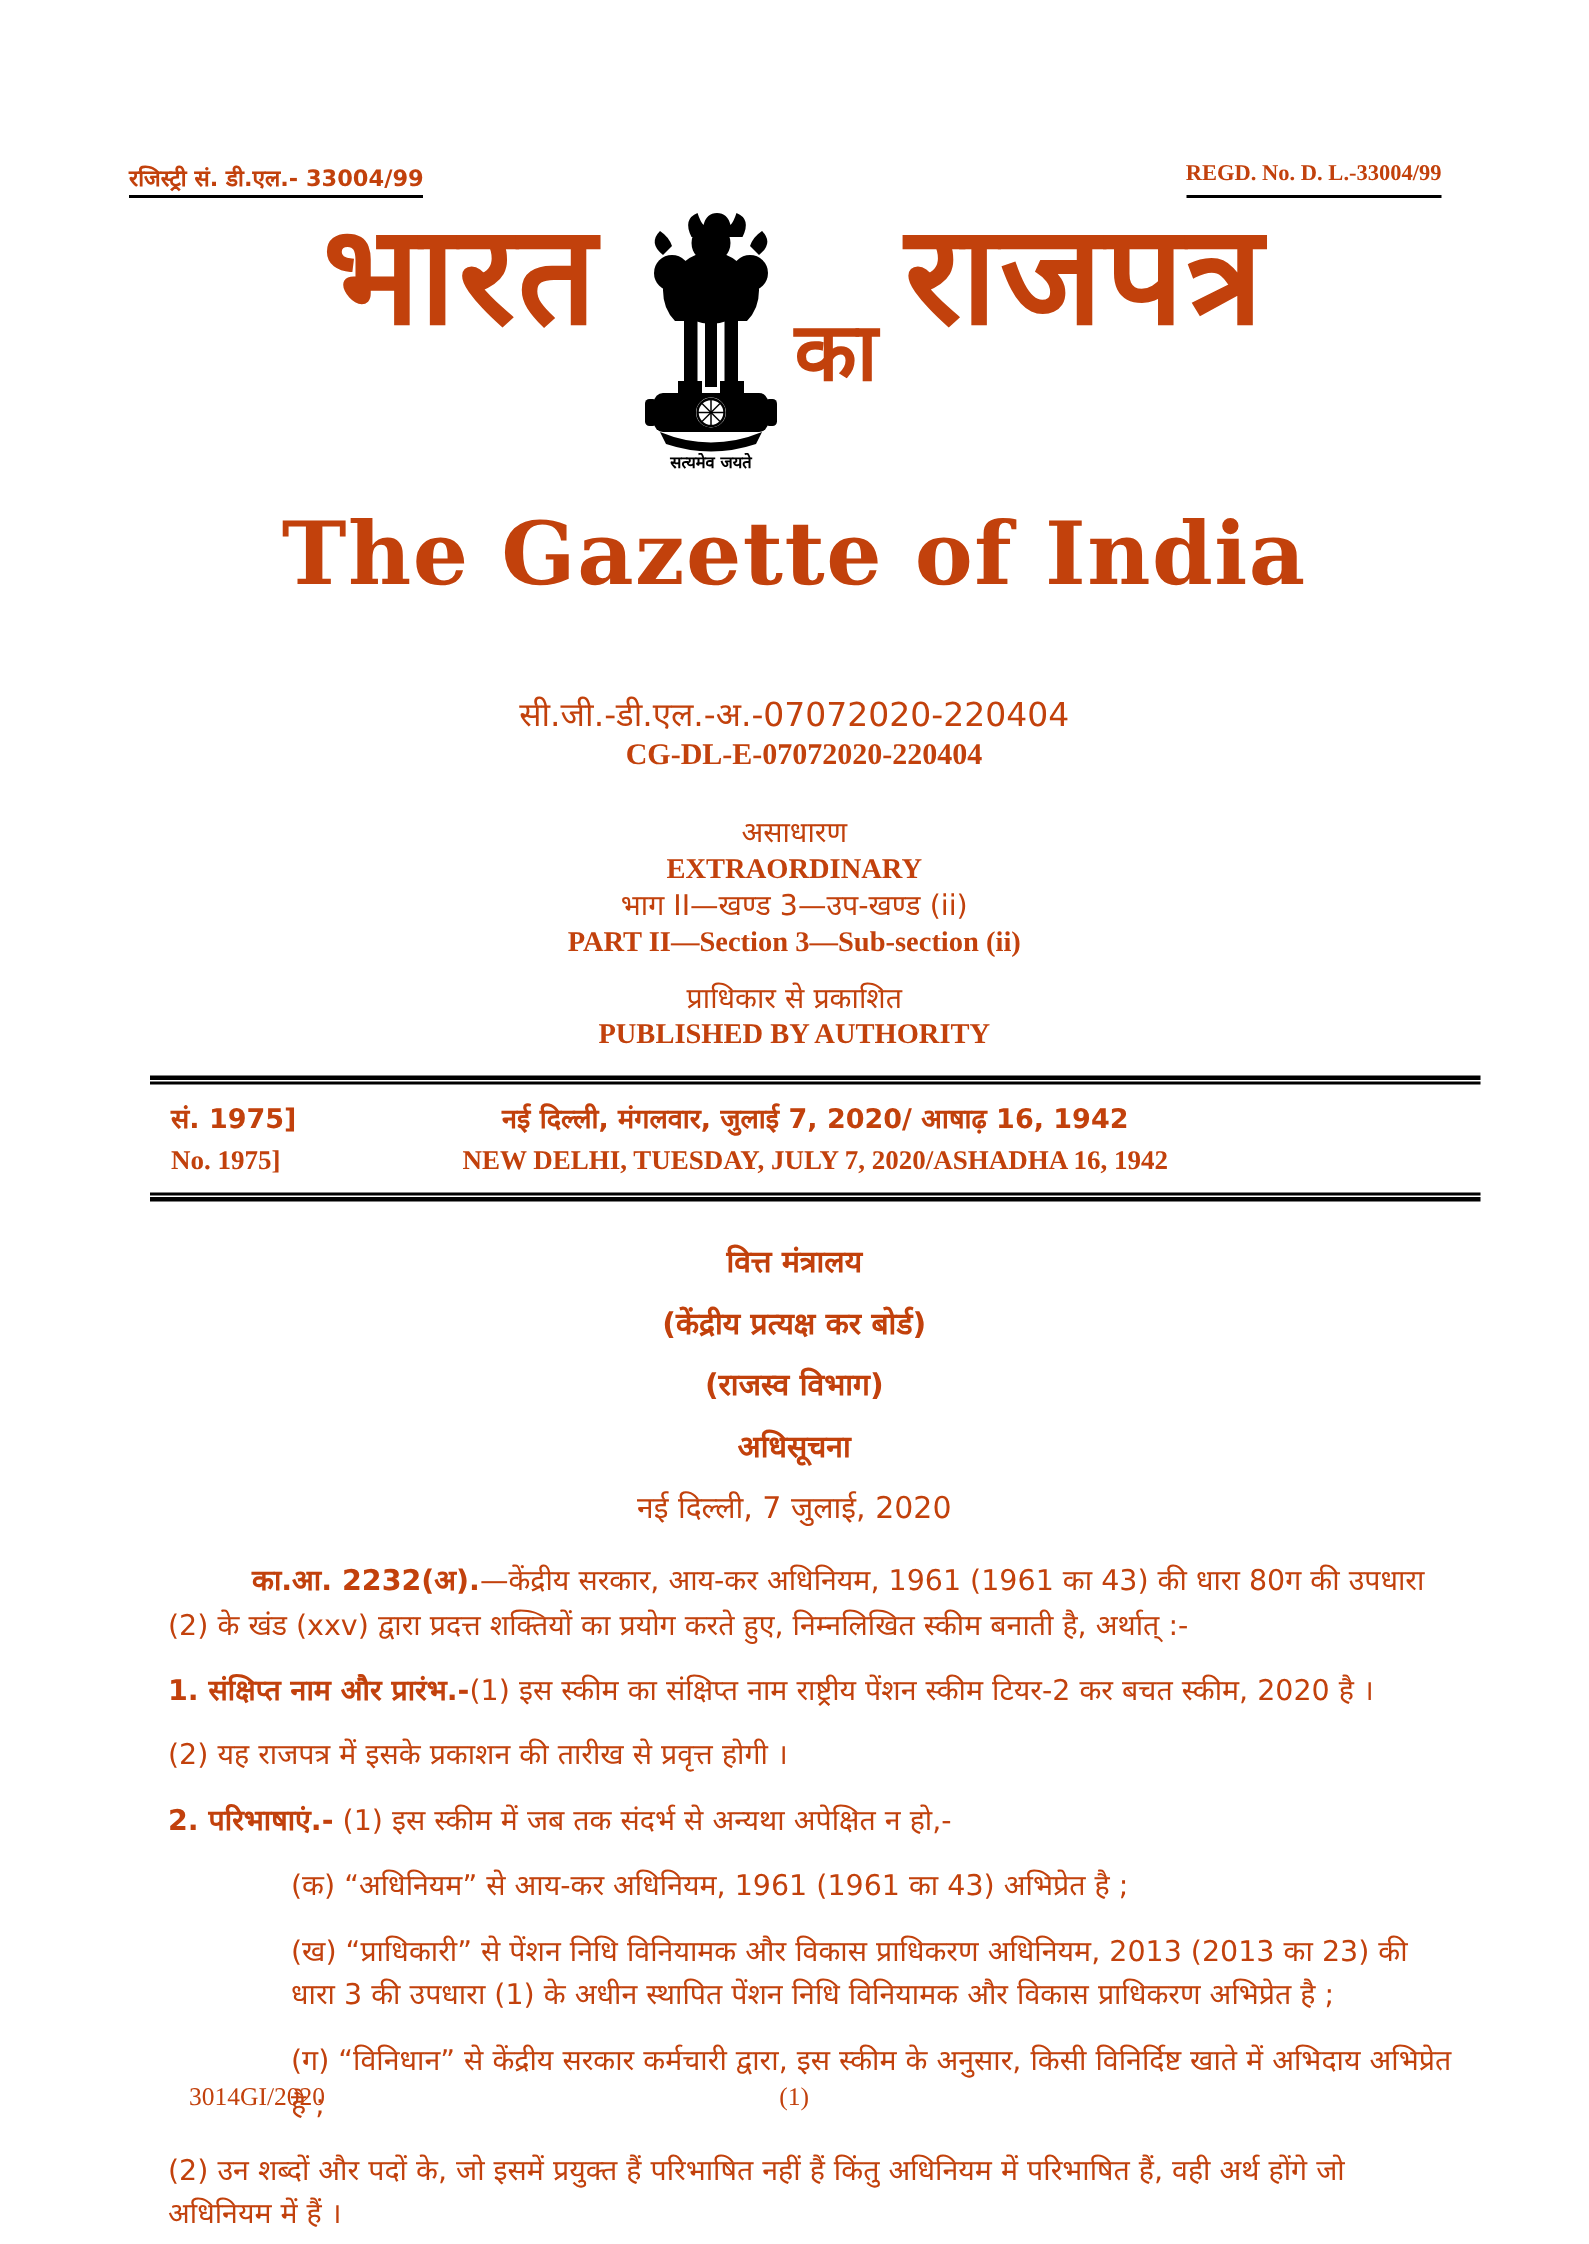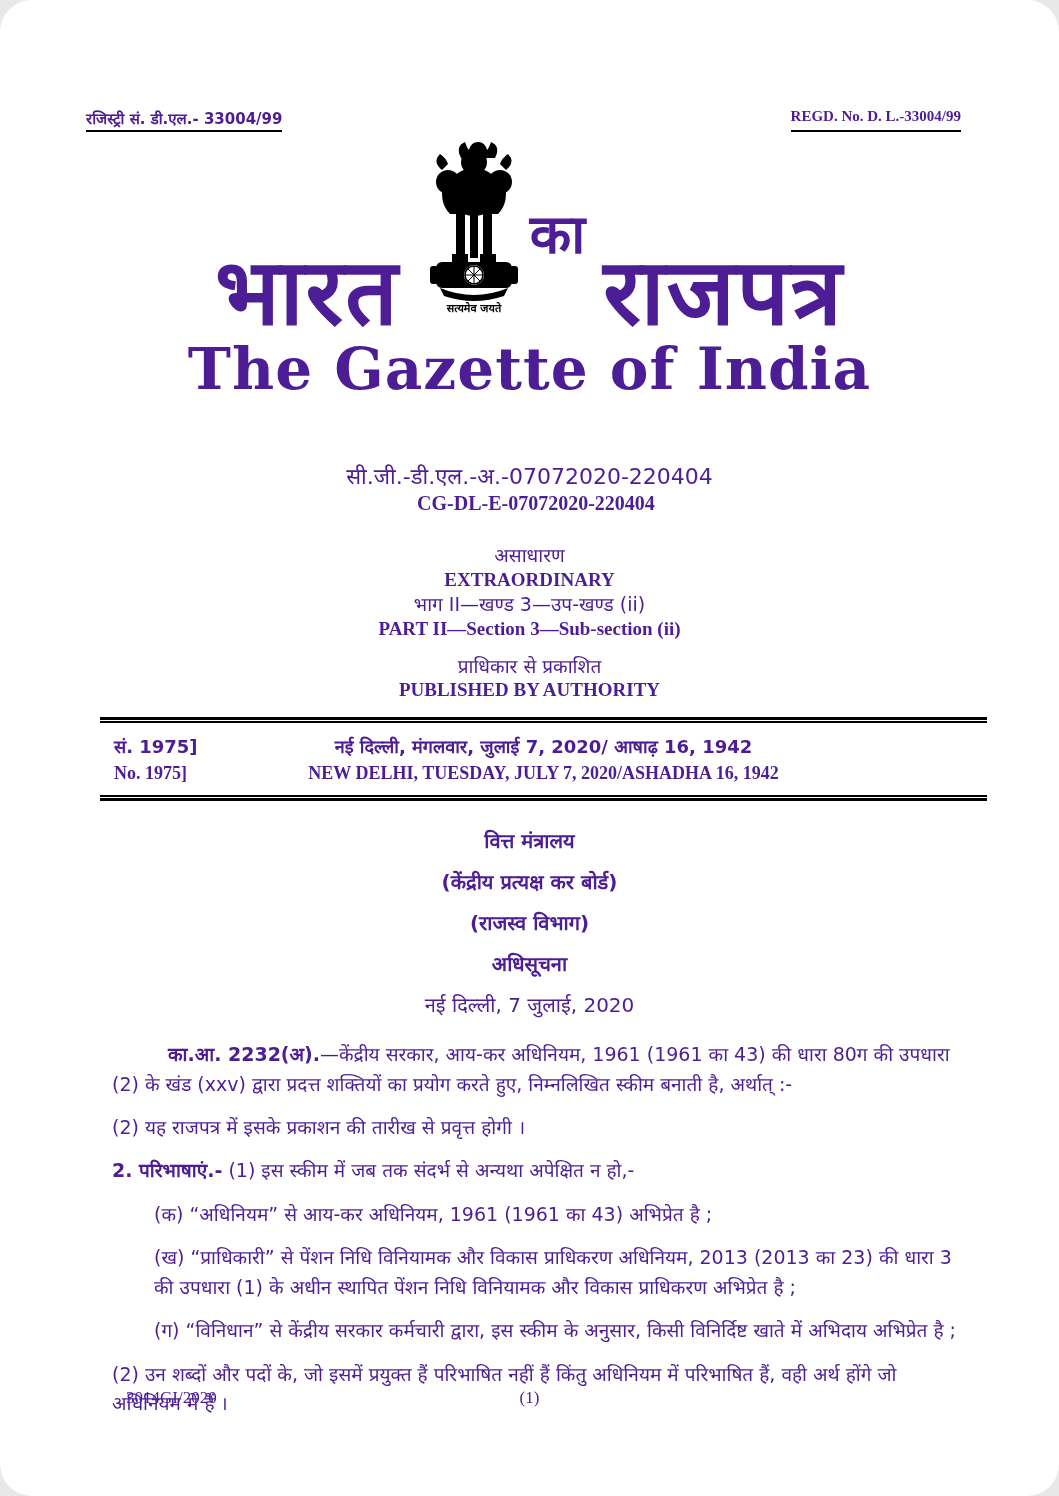--- a/index.html
+++ b/index.html
@@ -3,24 +3,23 @@
 <meta charset="utf-8">
 <style>
   * { margin: 0; padding: 0; box-sizing: border-box; }
   html, body { background: #e8e8e8; }
   .page {
     position: relative;
     width: 1059px;
     height: 1496px;
     margin: 0 auto;
     background: #ffffff;
-    color: #4c1d95;
+    color: #c2410c;
     font-family: "DejaVu Sans", sans-serif;
     overflow: hidden;
-    border-radius: 32px;
   }
 
   
   .reg-row {
     display: flex;
     justify-content: space-between;
     padding: 108px 98px 0 86px;
     font-size: 15px;
     font-weight: bold;
   }
@@ -29,21 +28,21 @@
     padding-bottom: 2px;
     font-family: "DejaVu Sans", sans-serif;
   }
   .reg-en { font-family: "Liberation Serif", serif !important; font-size: 15px; }
 
   
   .masthead {
     margin-top: 8px;
     display: flex;
     justify-content: center;
-    align-items: flex-end;
+    align-items: flex-start;
     gap: 18px;
   }
   .mast-word {
     font-weight: bold;
     font-size: 92px;
     line-height: 0.95;
     letter-spacing: 2px;
   }
   .emblem-col {
     display: flex;
@@ -105,21 +104,21 @@
 
   
   .body-text {
     margin: 22px 90px 0 112px;
     font-size: 19px;
     line-height: 1.55;
   }
   .para { margin-bottom: 14px; }
   .indent-first { text-indent: 56px; }
   .defs { padding-left: 42px; }
-  .defs .para { margin-bottom: 14px; }
+  .defs .para { margin-bottom: 14px; margin-left: 40px; }
   b.hi { font-weight: bold; }
 
   
   .footer {
     position: absolute;
     left: 0; right: 0;
     bottom: 88px;
     font-family: "Liberation Serif", serif;
     font-size: 17px;
   }
@@ -224,20 +223,23 @@
     <div>(केंद्रीय प्रत्यक्ष कर बोर्ड)</div>
     <div>(राजस्व विभाग)</div>
     <div>अधिसूचना</div>
     <div class="plain">नई दिल्ली, 7 जुलाई, 2020</div>
   </div>
 
   <div class="body-text">
     <div class="para indent-first">
       <b class="hi">का.आ. 2232(अ).</b><span>—केंद्रीय सरकार, आय-कर अधिनियम, 1961 (1961 का 43) की धारा 80ग की उपधारा (2) के खंड (xxv) द्वारा प्रदत्त शक्तियों का प्रयोग करते हुए, निम्नलिखित स्कीम बनाती है, अर्थात् :-</span>
     </div>
+    <div class="para">
+      <b class="hi">1. संक्षिप्त नाम और प्रारंभ.-</b><span>(1) इस स्कीम का संक्षिप्त नाम राष्ट्रीय पेंशन स्कीम टियर-2 कर बचत स्कीम, 2020 है ।</span>
+    </div>
     <div class="para">(2) यह राजपत्र में इसके प्रकाशन की तारीख से प्रवृत्त होगी ।</div>
     <div class="para">
       <b class="hi">2. परिभाषाएं.-</b><span> (1) इस स्कीम में जब तक संदर्भ से अन्यथा अपेक्षित न हो,-</span>
     </div>
     <div class="defs">
       <div class="para">(क)  “अधिनियम” से आय-कर अधिनियम, 1961 (1961 का 43) अभिप्रेत है ;</div>
       <div class="para">(ख)  “प्राधिकारी” से पेंशन निधि विनियामक और विकास प्राधिकरण अधिनियम, 2013 (2013 का 23) की धारा 3 की उपधारा (1) के अधीन स्थापित पेंशन निधि विनियामक और विकास प्राधिकरण अभिप्रेत है ;</div>
       <div class="para">(ग)   “विनिधान” से केंद्रीय सरकार कर्मचारी द्वारा, इस स्कीम के अनुसार, किसी विनिर्दिष्ट खाते में अभिदाय अभिप्रेत है ;</div>
     </div>
     <div class="para">(2)   उन शब्दों और पदों के, जो इसमें प्रयुक्त हैं परिभाषित नहीं हैं किंतु अधिनियम में परिभाषित हैं, वही अर्थ होंगे जो अधिनियम में हैं ।</div>

